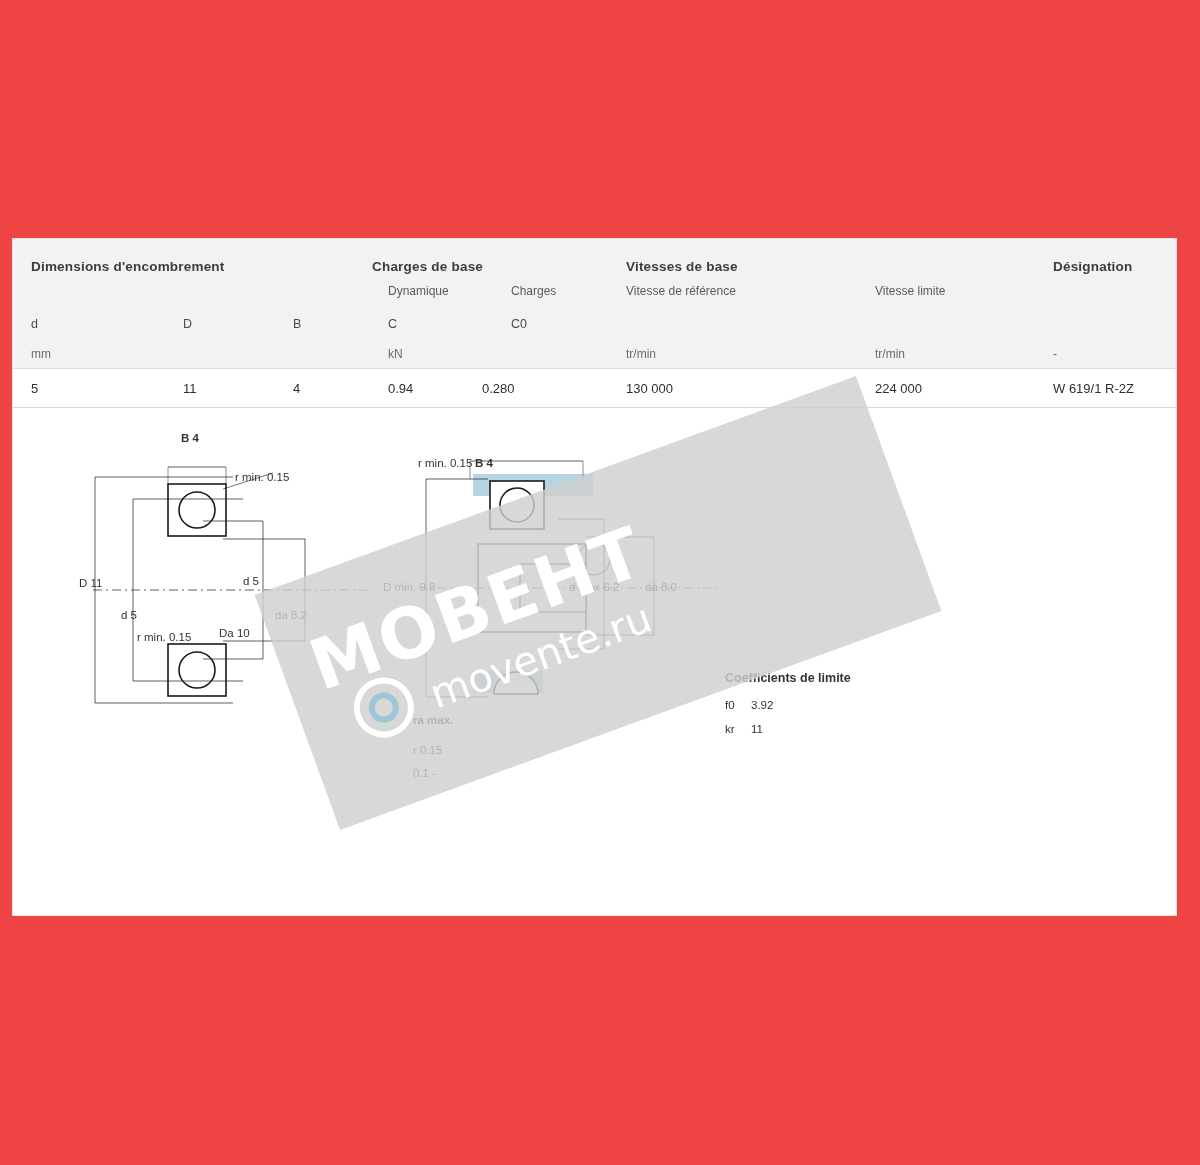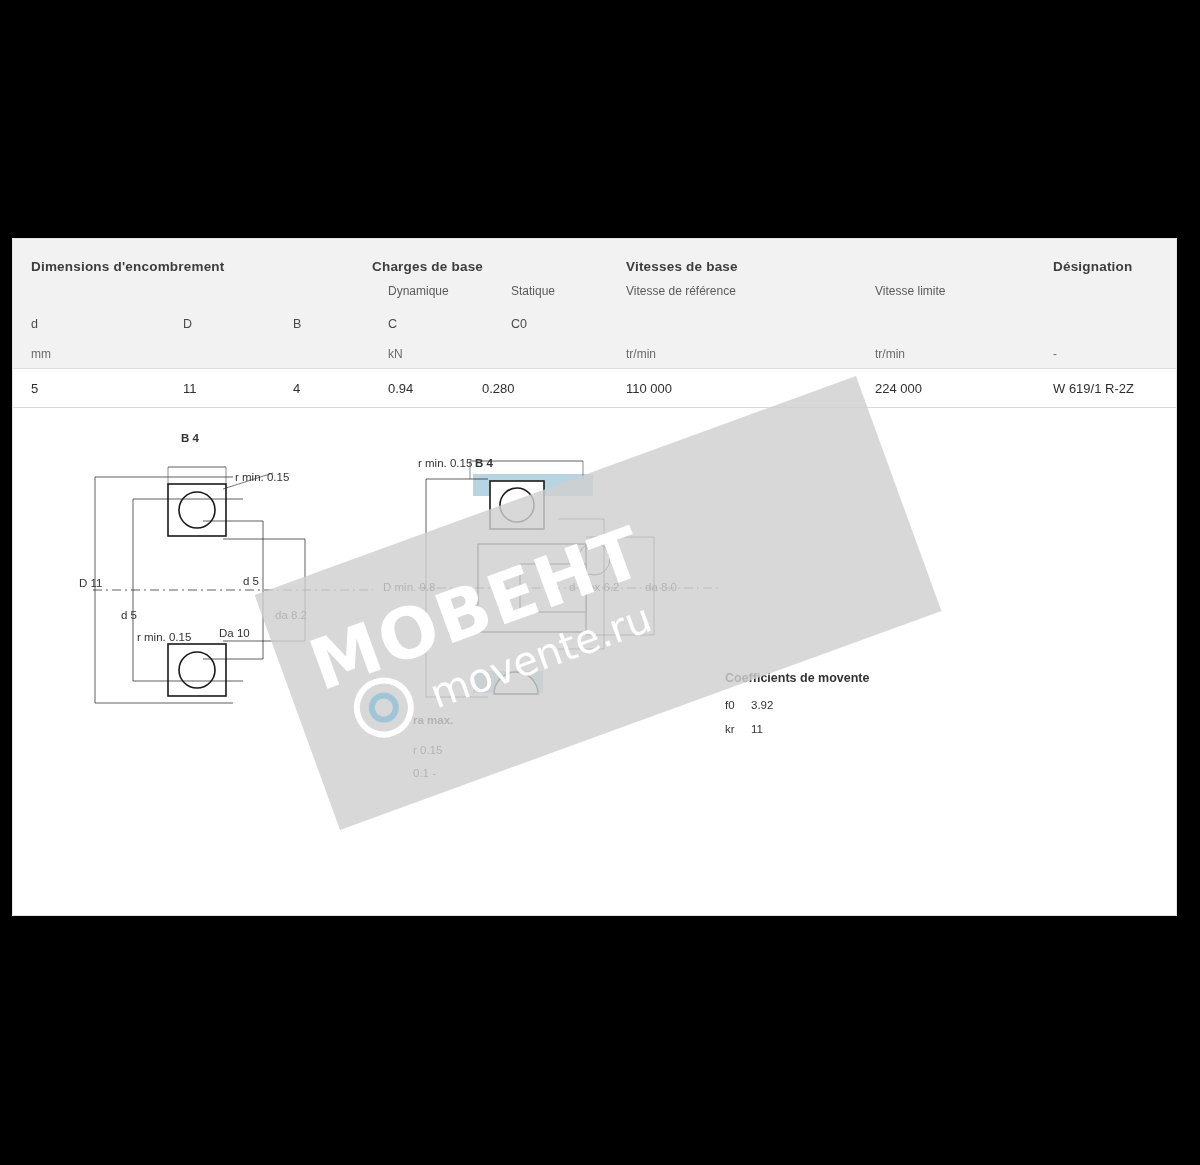--- a/index.html
+++ b/index.html
@@ -9,21 +9,21 @@
     width: 1200px;
     height: 1165px;
     font-family: "Liberation Sans", sans-serif;
     overflow: hidden;
   }
 
   #page {
     position: relative;
     width: 1200px;
     height: 1165px;
-    background: #000000;
+    background: #ef4444;
   }
 
   
   .sheet {
     position: absolute;
     left: 12px;
     top: 238px;
     width: 1165px;
     height: 678px;
     background: #ffffff;
@@ -161,21 +161,21 @@
   <div class="sheet">
 
     <div class="table-head">
 
       <div class="grp" style="left:18px; top:20px;">Dimensions d'encombrement</div>
       <div class="grp" style="left:359px; top:20px;">Charges de base</div>
       <div class="grp" style="left:613px; top:20px;">Vitesses de base</div>
       <div class="grp" style="left:1040px; top:20px;">Désignation</div>
 
       <div class="sub" style="left:375px; top:45px;">Dynamique</div>
-      <div class="sub" style="left:498px; top:45px;">Statique</div>
+      <div class="sub" style="left:498px; top:45px;">Charges</div>
       <div class="sub" style="left:613px; top:45px;">Vitesse de référence</div>
       <div class="sub" style="left:862px; top:45px;">Vitesse limite</div>
 
       <div class="symrow" style="left:18px; top:78px;">d</div>
       <div class="symrow" style="left:170px; top:78px;">D</div>
       <div class="symrow" style="left:280px; top:78px;">B</div>
       <div class="symrow" style="left:375px; top:78px;">C</div>
       <div class="symrow" style="left:498px; top:78px;">C0</div>
 
       <div class="unitrow" style="left:18px; top:108px;">mm</div>
@@ -183,21 +183,21 @@
       <div class="unitrow" style="left:613px; top:108px;">tr/min</div>
       <div class="unitrow" style="left:862px; top:108px;">tr/min</div>
       <div class="unitrow" style="left:1040px; top:108px;">-</div>
     </div>
 
     <div class="valrow" style="left:18px; top:142px;">5</div>
     <div class="valrow" style="left:170px; top:142px;">11</div>
     <div class="valrow" style="left:280px; top:142px;">4</div>
     <div class="valrow" style="left:375px; top:142px;">0.94</div>
     <div class="valrow" style="left:469px; top:142px;">0.280</div>
-    <div class="valrow" style="left:613px; top:142px;">110 000</div>
+    <div class="valrow" style="left:613px; top:142px;">130 000</div>
     <div class="valrow" style="left:862px; top:142px;">224 000</div>
     <div class="valrow" style="left:1040px; top:142px;">W 619/1 R-2Z</div>
 
     <div class="hr-thin" style="left:0; top:168px; width:1163px;"></div>
 
     <div class="draw">
 
       <div>
         <div class="dim-label bold" style="left:168px; top:63px;">B 4</div>
 
@@ -284,21 +284,21 @@
         <div class="dim-label" style="left:556px; top:212px;">d max 6.2</div>
         <div class="dim-label" style="left:632px; top:212px;">da 8.0</div>
         <div class="dim-label bold" style="left:462px; top:88px;">B 4</div>
 
         <div class="dim-label bold" style="left:400px; top:345px;">ra max.</div>
         <div class="dim-label" style="left:400px; top:375px;">r 0.15</div>
         <div class="dim-label" style="left:400px; top:398px;">0.1 -</div>
       </div>
 
       <div>
-        <div class="dim-label bold" style="left:712px; top:302px; font-size:12.5px;">Coefficients de movente</div>
+        <div class="dim-label bold" style="left:712px; top:302px; font-size:12.5px;">Coefficients de limite</div>
         <div class="dim-label" style="left:712px; top:330px;">f0</div>
         <div class="dim-label" style="left:738px; top:330px;">3.92</div>
         <div class="dim-label" style="left:712px; top:354px;">kr</div>
         <div class="dim-label" style="left:738px; top:354px;">11</div>
       </div>
 
     </div>
   </div>
 
   <div class="wm">

